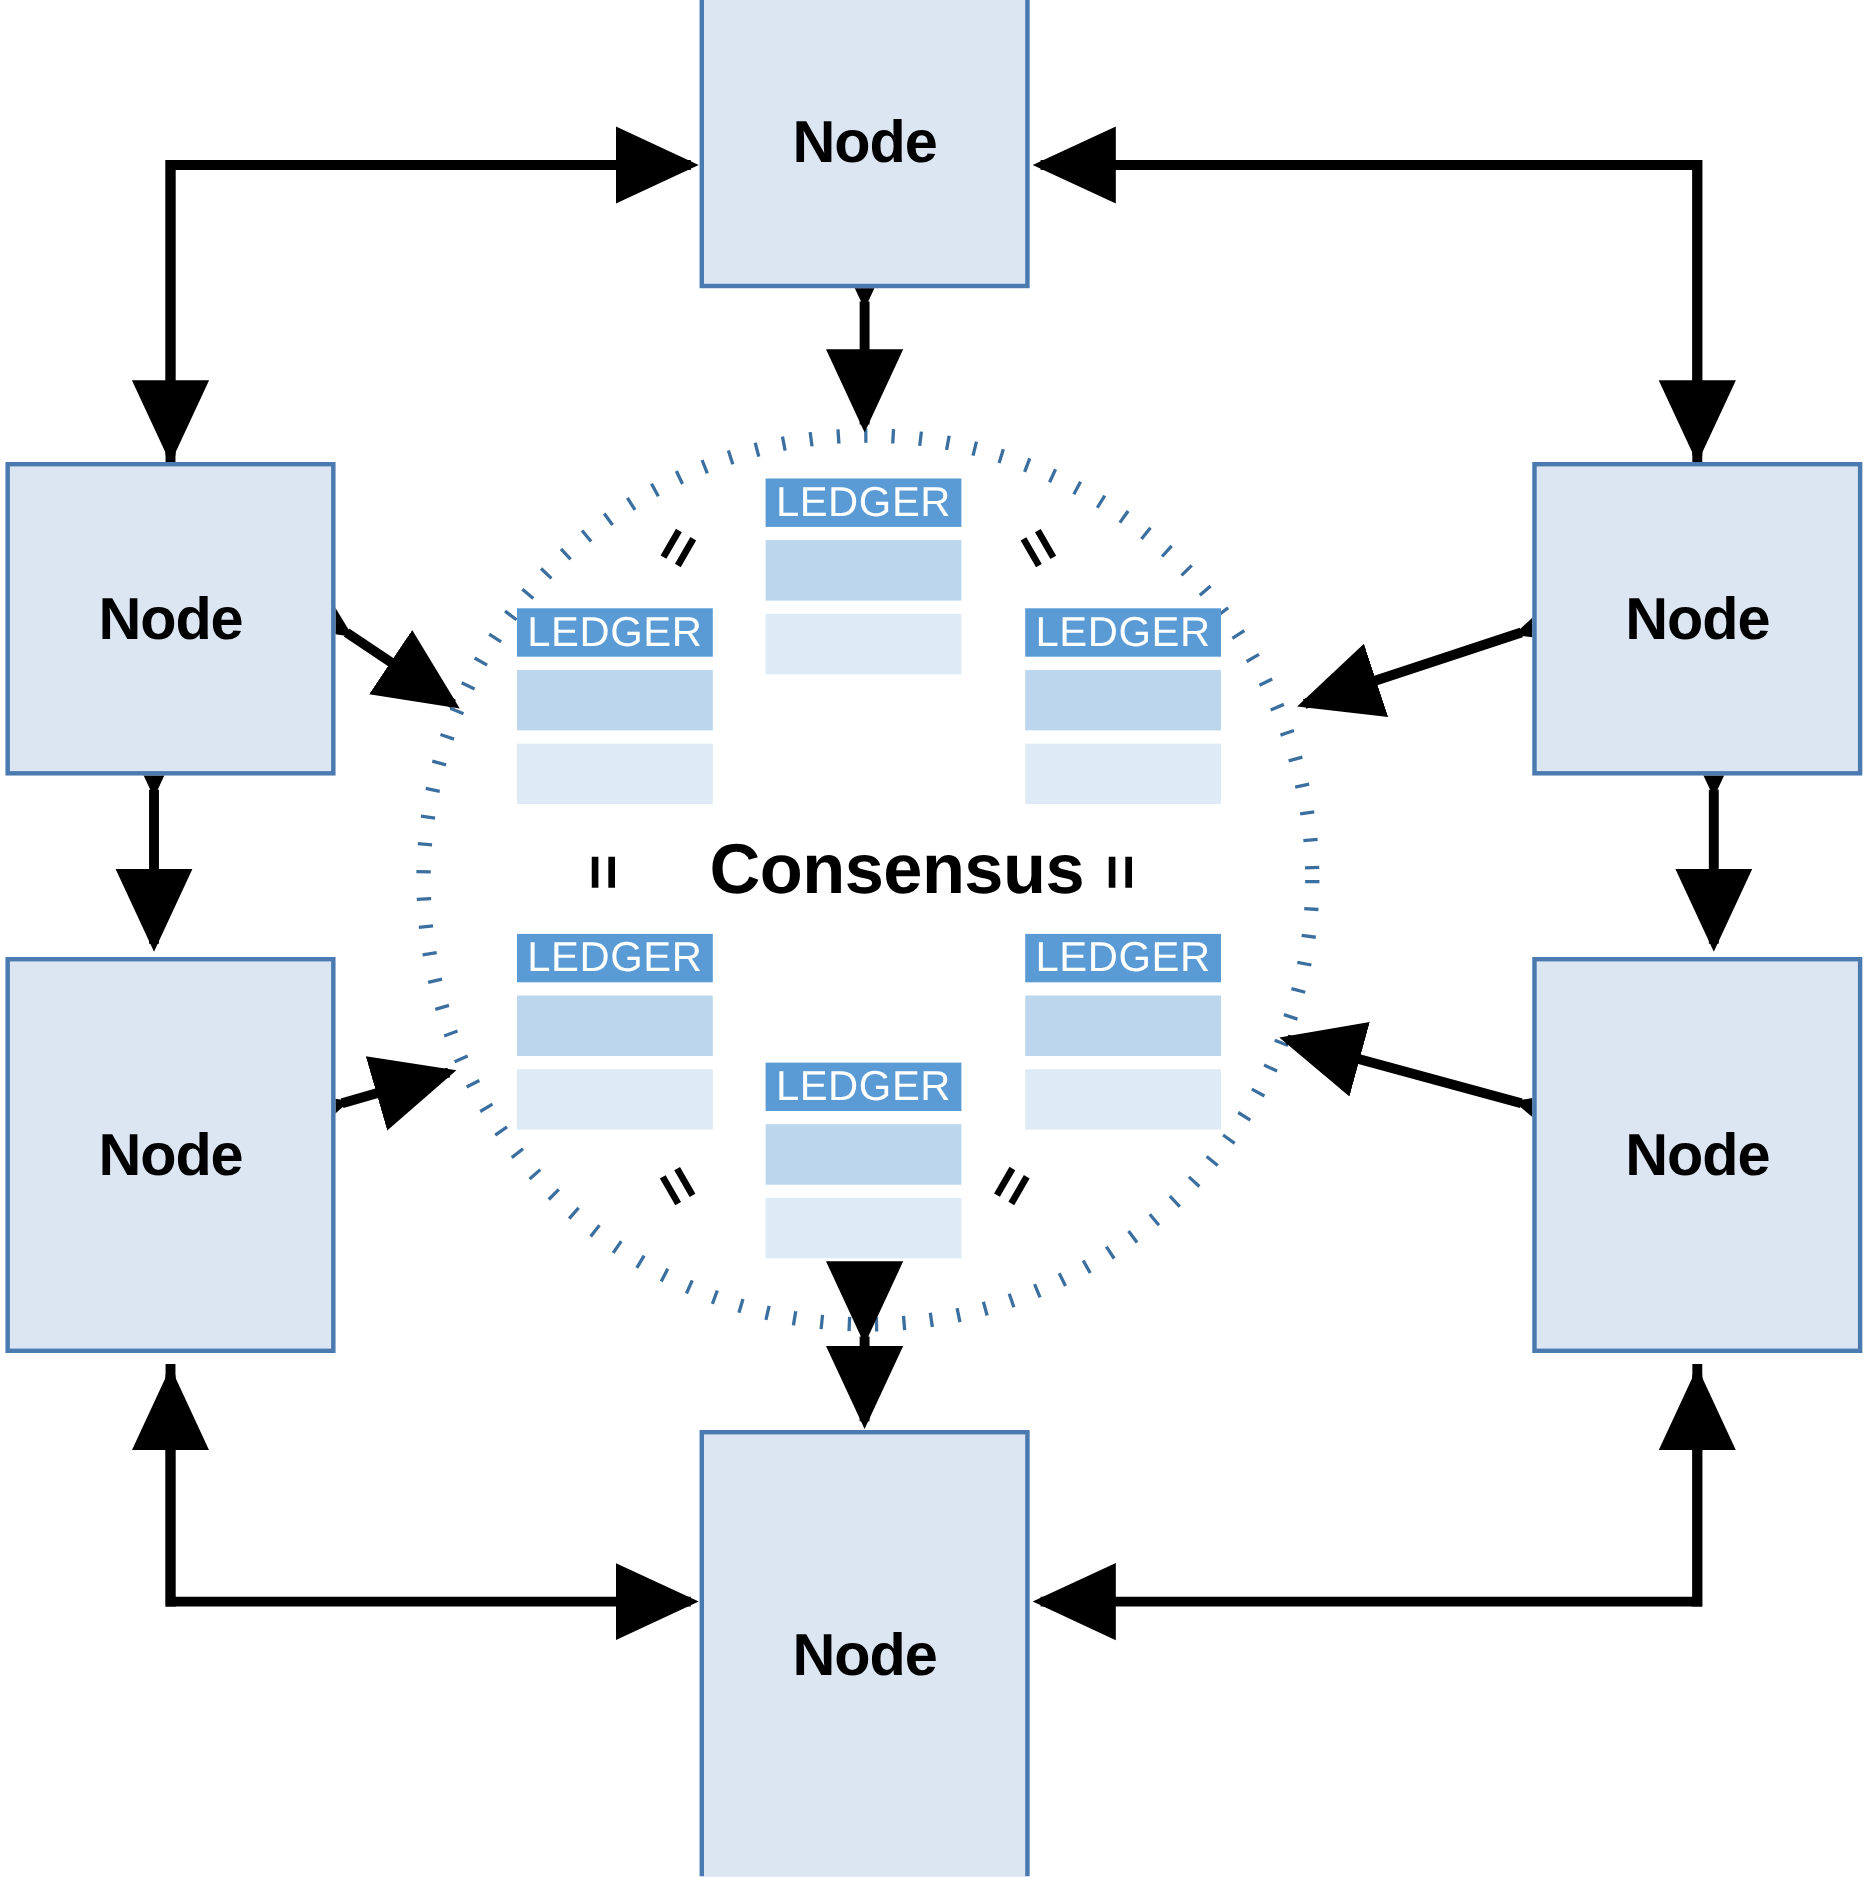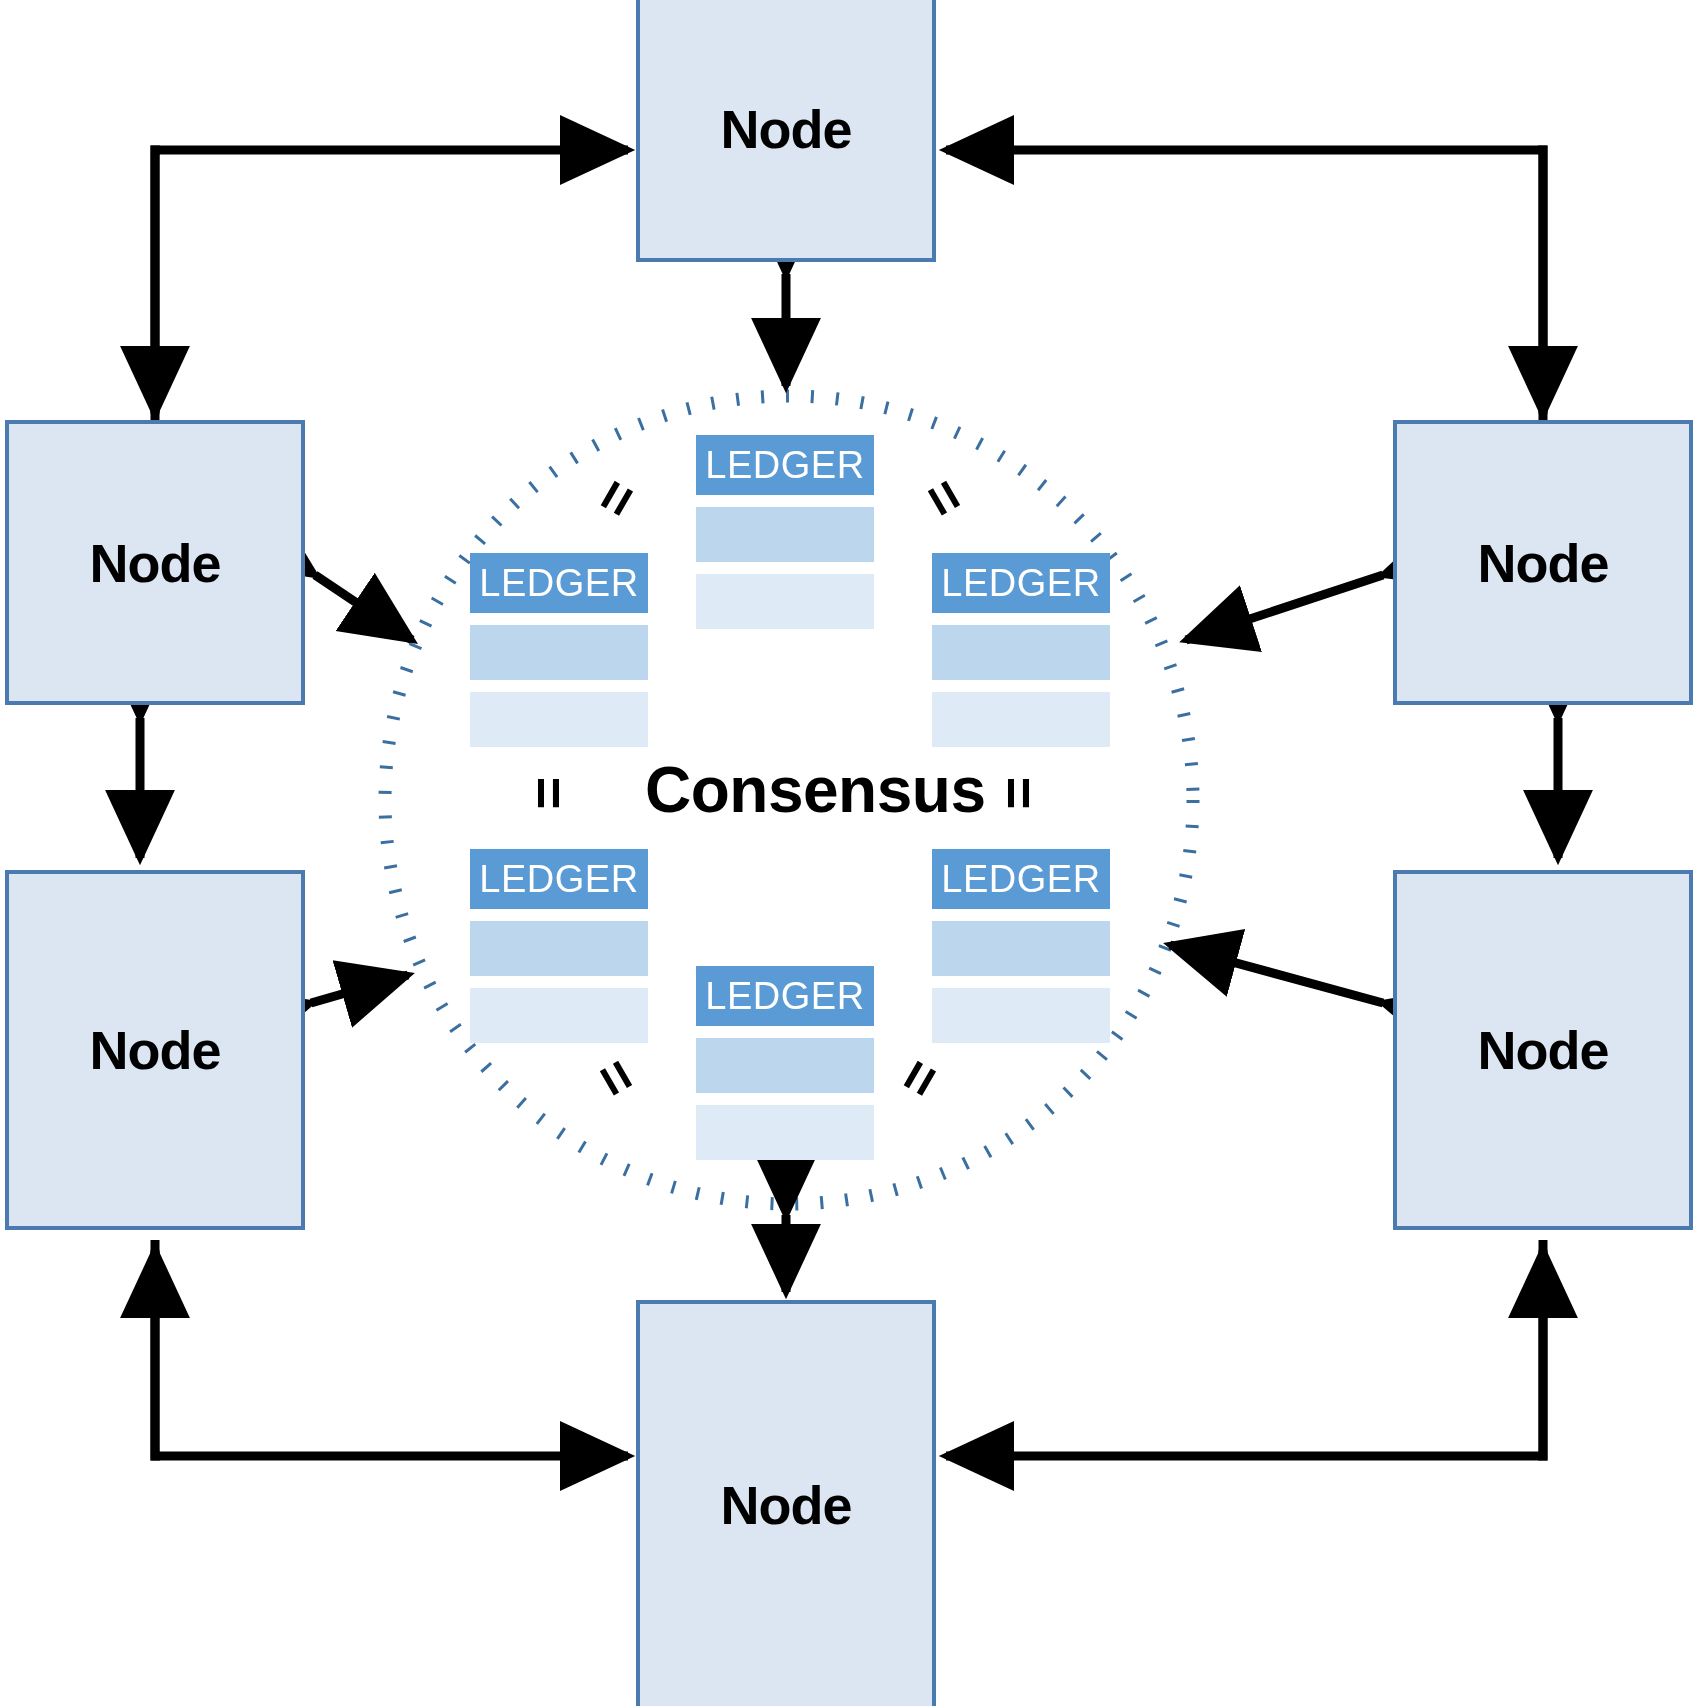--- a/index.html
+++ b/index.html
@@ -32,21 +32,21 @@
     font-size:54px;
     color:#000000;
     letter-spacing:-1px;
     line-height:1;
   }
   .ledger{
     position:absolute;
     width:178px;
   }
   .ledger-head{
-    height:60px;
+    height:44px;
     background:#5b9bd5;
     color:#ffffff;
     font-family:"Liberation Sans", sans-serif;
     font-size:38px;
     font-weight:normal;
     letter-spacing:0.5px;
     display:flex;
     align-items:center;
     justify-content:center;
     box-sizing:border-box;

